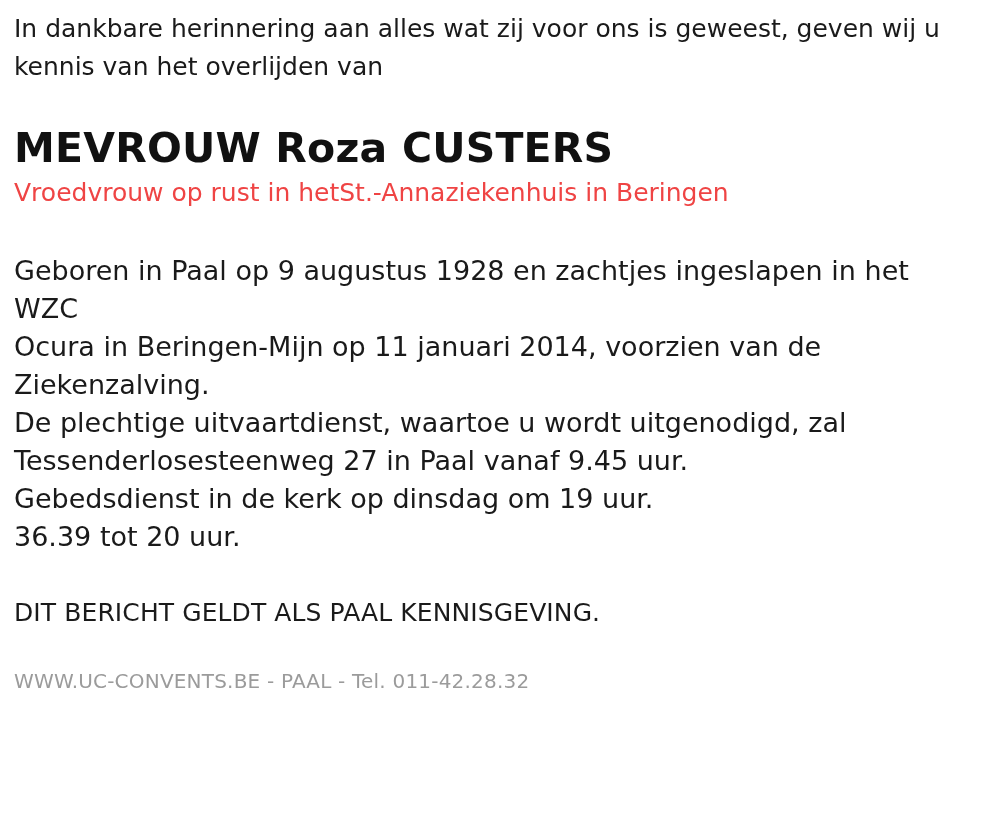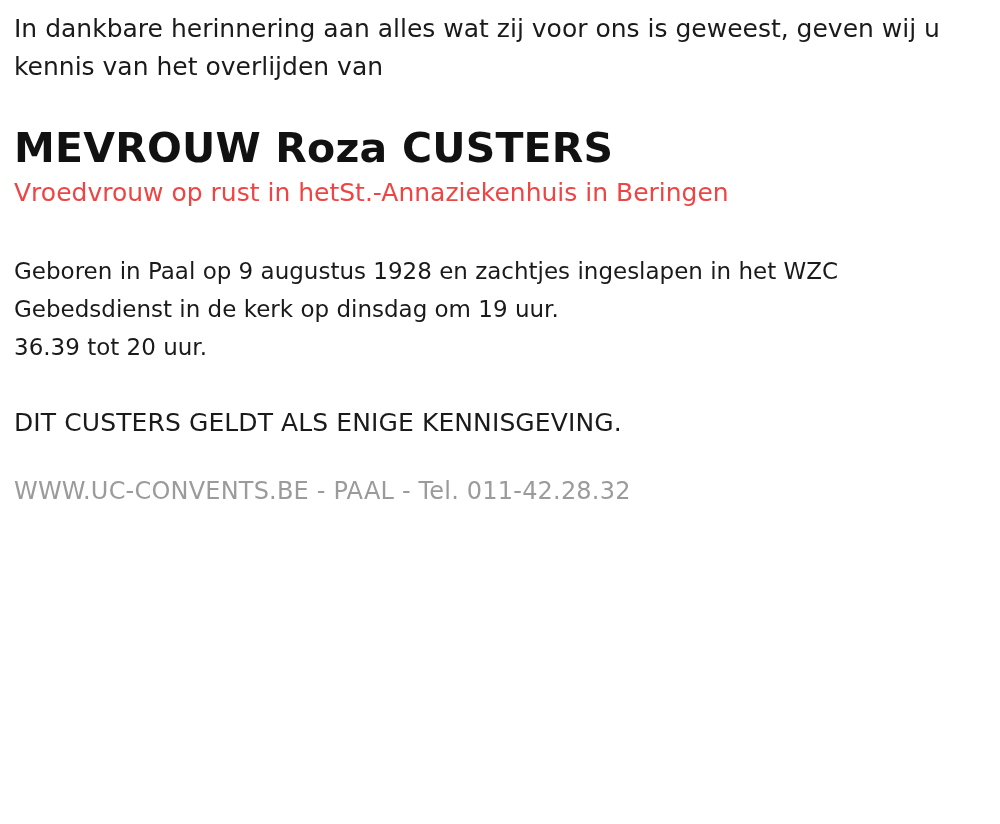--- a/index.html
+++ b/index.html
@@ -37,38 +37,38 @@
     color: #111111;
   }
   .subtitle {
     font-size: 25px;
     line-height: 38px;
     color: #ef4444;
     margin-top: 6px;
   }
   .spacer-2 { height: 40px; }
   .body-block {
-    font-size: 23px;
+    font-size: 27px;
     line-height: 38px;
     color: #1a1a1a;
     max-width: 985px;
   }
   .body-block p {
     margin: 0;
   }
   .spacer-3 { height: 38px; }
   .notice {
     font-size: 25px;
     line-height: 38px;
     color: #1a1a1a;
     letter-spacing: 0.1px;
   }
   .spacer-4 { height: 32px; }
   .footer {
-    font-size: 24px;
+    font-size: 20px;
     line-height: 34px;
     color: #9b9b9b;
     letter-spacing: 0.2px;
   }
 </style>
 </head>
 <body>
 
 <div class="page">
 
@@ -77,25 +77,28 @@
   <div class="spacer-1"></div>
 
   <div class="deceased-name">MEVROUW Roza CUSTERS</div>
 
   <div class="subtitle">Vroedvrouw op rust in hetSt.-Annaziekenhuis in Beringen</div>
 
   <div class="spacer-2"></div>
 
   <div class="body-block">
     <p>Geboren in Paal op 9 augustus 1928 en zachtjes ingeslapen in het WZC</p>
+    <p>Ocura in Beringen-Mijn op 11 januari 2014, voorzien van de Ziekenzalving.</p>
+    <p>De plechtige uitvaartdienst, waartoe u wordt uitgenodigd, zal</p>
+    <p>Tessenderlosesteenweg 27 in Paal vanaf 9.45 uur.</p>
     <p>Gebedsdienst in de kerk op dinsdag om 19 uur.</p>
     <p>36.39 tot 20 uur.</p>
   </div>
 
   <div class="spacer-3"></div>
 
-  <div class="notice">DIT CUSTERS GELDT ALS ENIGE KENNISGEVING.</div>
+  <div class="notice">DIT BERICHT GELDT ALS PAAL KENNISGEVING.</div>
 
   <div class="spacer-4"></div>
 
   <div class="footer">WWW.UC-CONVENTS.BE - PAAL - Tel. 011-42.28.32</div>
 
 </div>
 
 </body></html>

